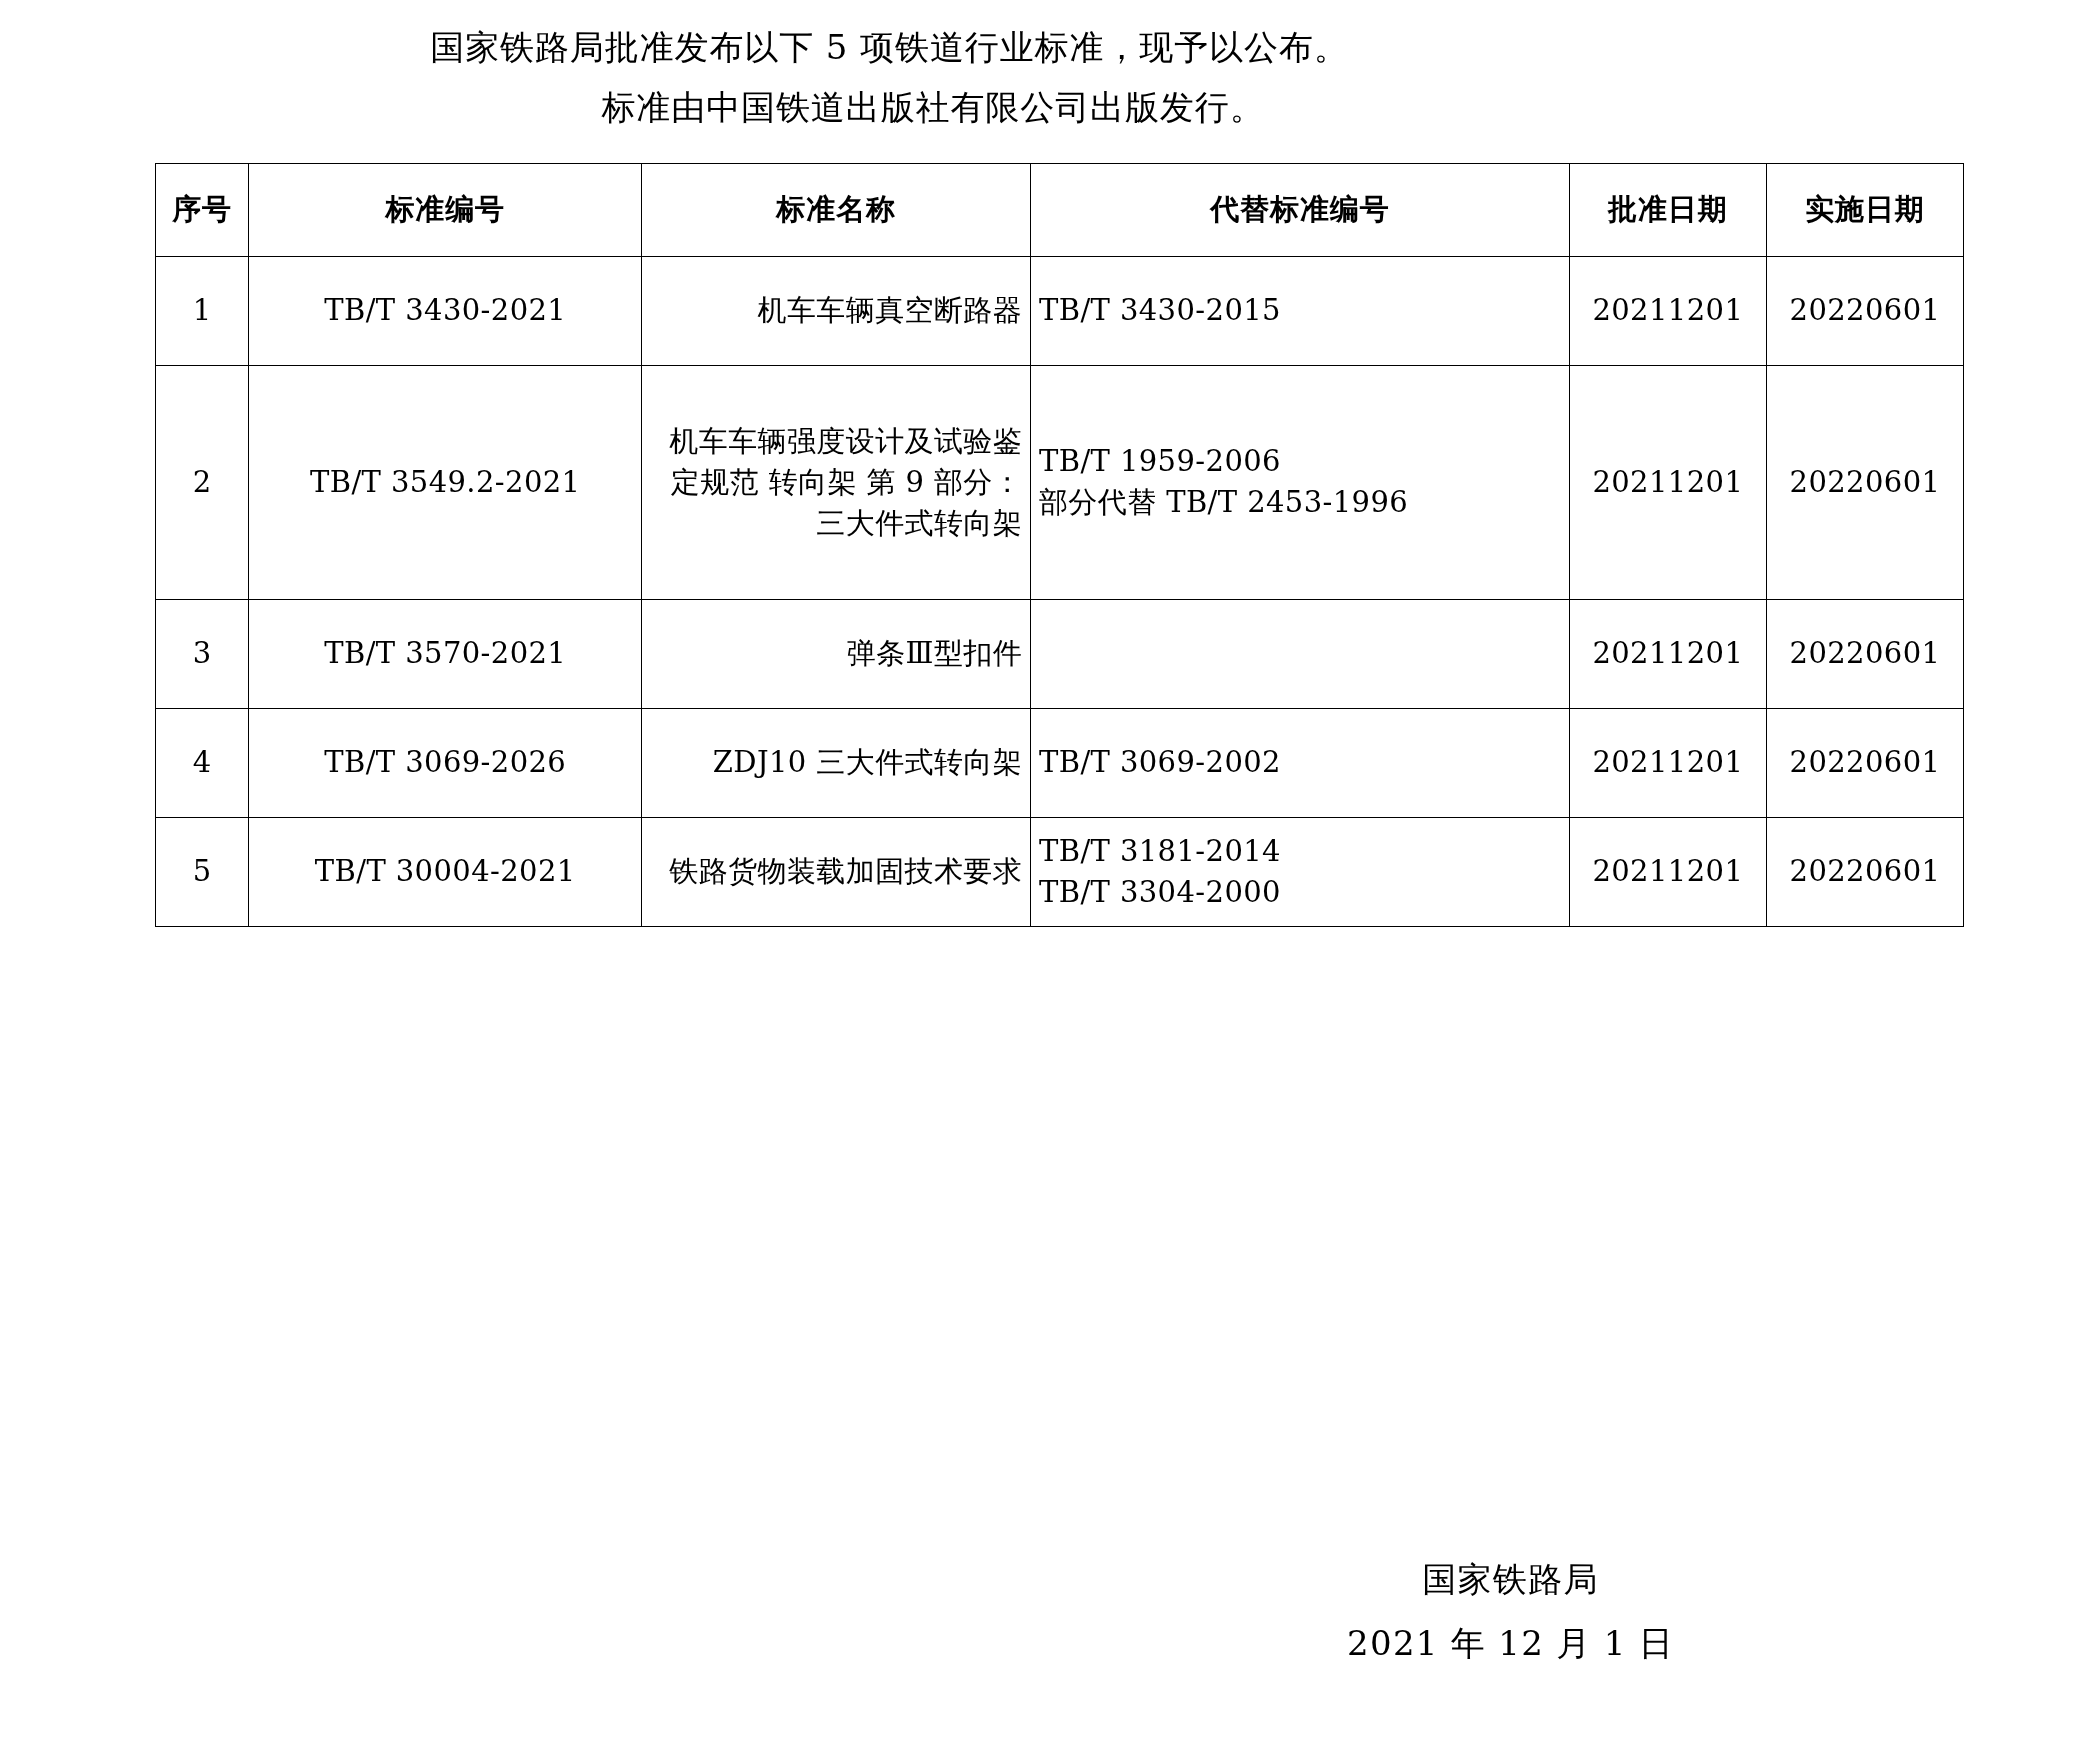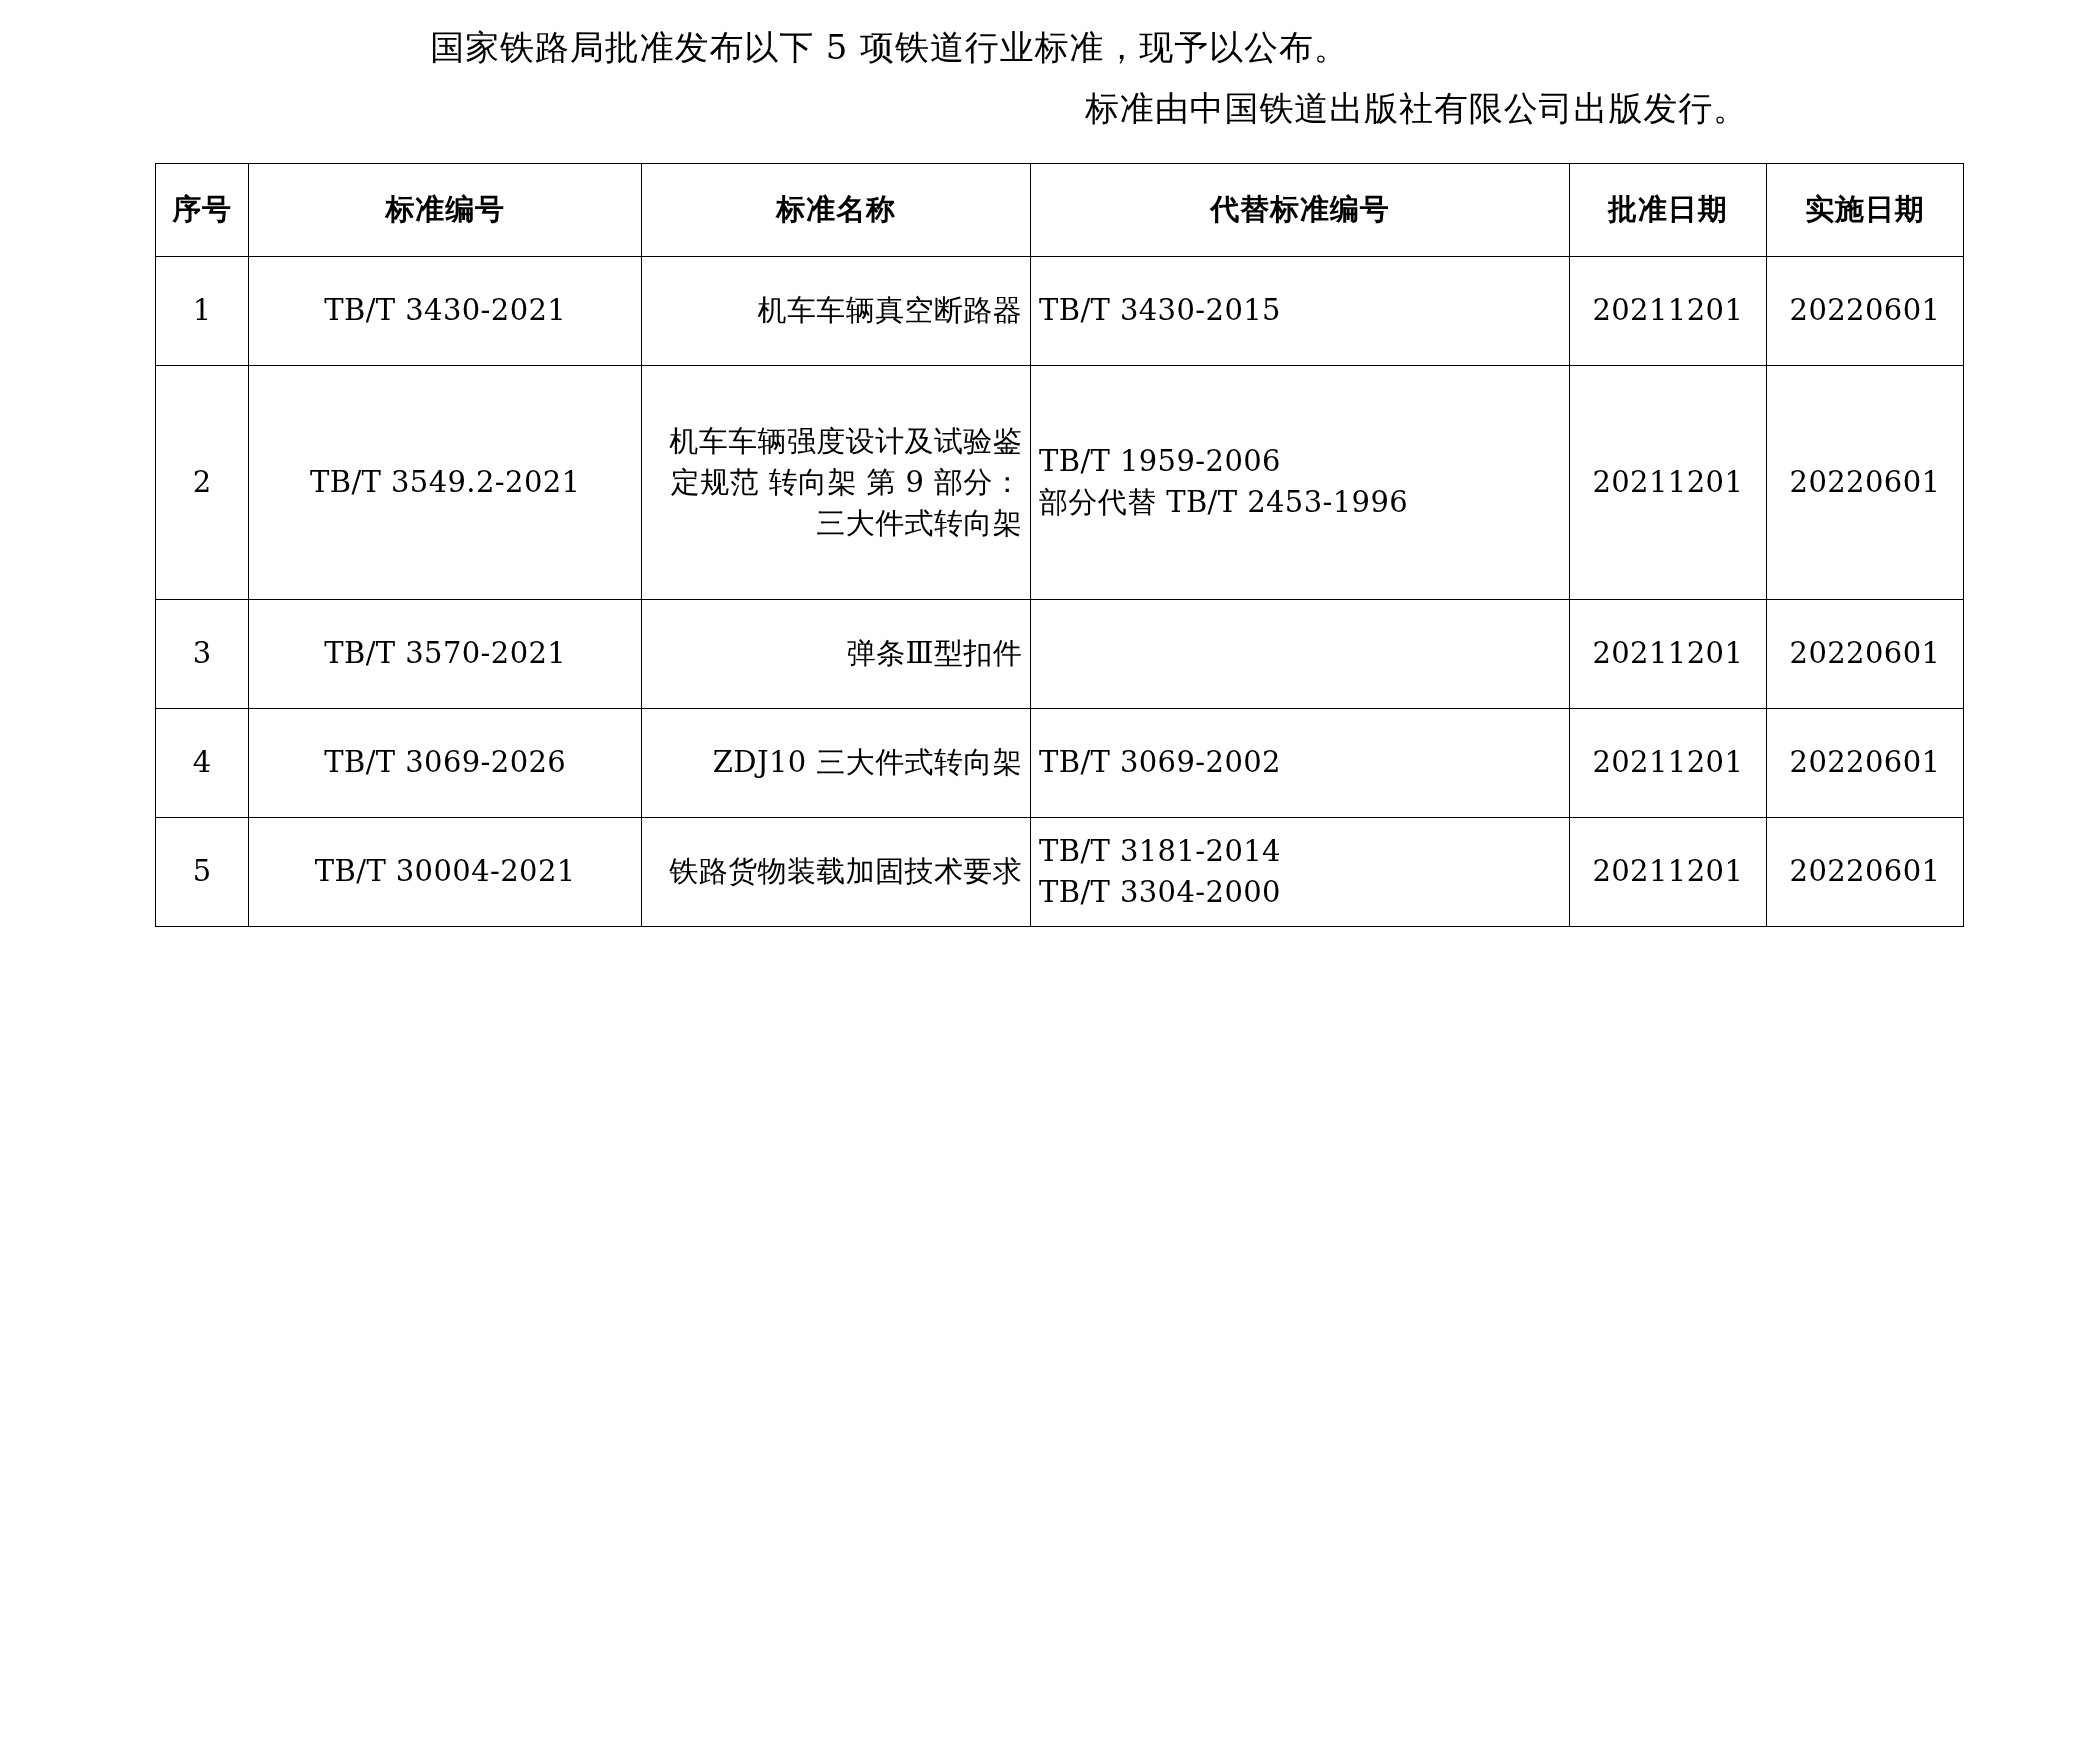--- a/index.html
+++ b/index.html
@@ -27,23 +27,24 @@
     font-size: 34px;
     line-height: 1.72;
     letter-spacing: 0.9px;
   }
   .intro-line-1 {
     text-align: center;
     margin: 0 0 2.6px 0;
     padding-right: 26px;
   }
   .intro-line-2 {
-    text-align: right;
+    text-align: center;
     margin: 0 0 26px 0;
     padding-left: 61px;
+    font-family: Liberation Serif, serif;
   }
   table.std-table {
     border-collapse: collapse;
     width: 1809px;
     margin-left: 98px;
     table-layout: fixed;
   }
   table.std-table td, table.std-table th {
     border: 1.3px solid #000000;
     padding: 7px 7.9px;
@@ -174,15 +175,19 @@
         <td class="repl-cell mono">
           <span class="repl-line">TB/T  3181-2014</span>
           <span class="repl-line">TB/T  3304-2000</span>
         </td>
         <td class="c-center mono">20211201</td>
         <td class="c-center mono">20220601</td>
       </tr>
     </tbody>
   </table>
 
+  <div class="signature">
+    <span class="sig-org">国家铁路局</span>
+    <span class="sig-date">2021 年 12 月 1 日</span>
+  </div>
 
 </div>
 
 
 </body></html>

